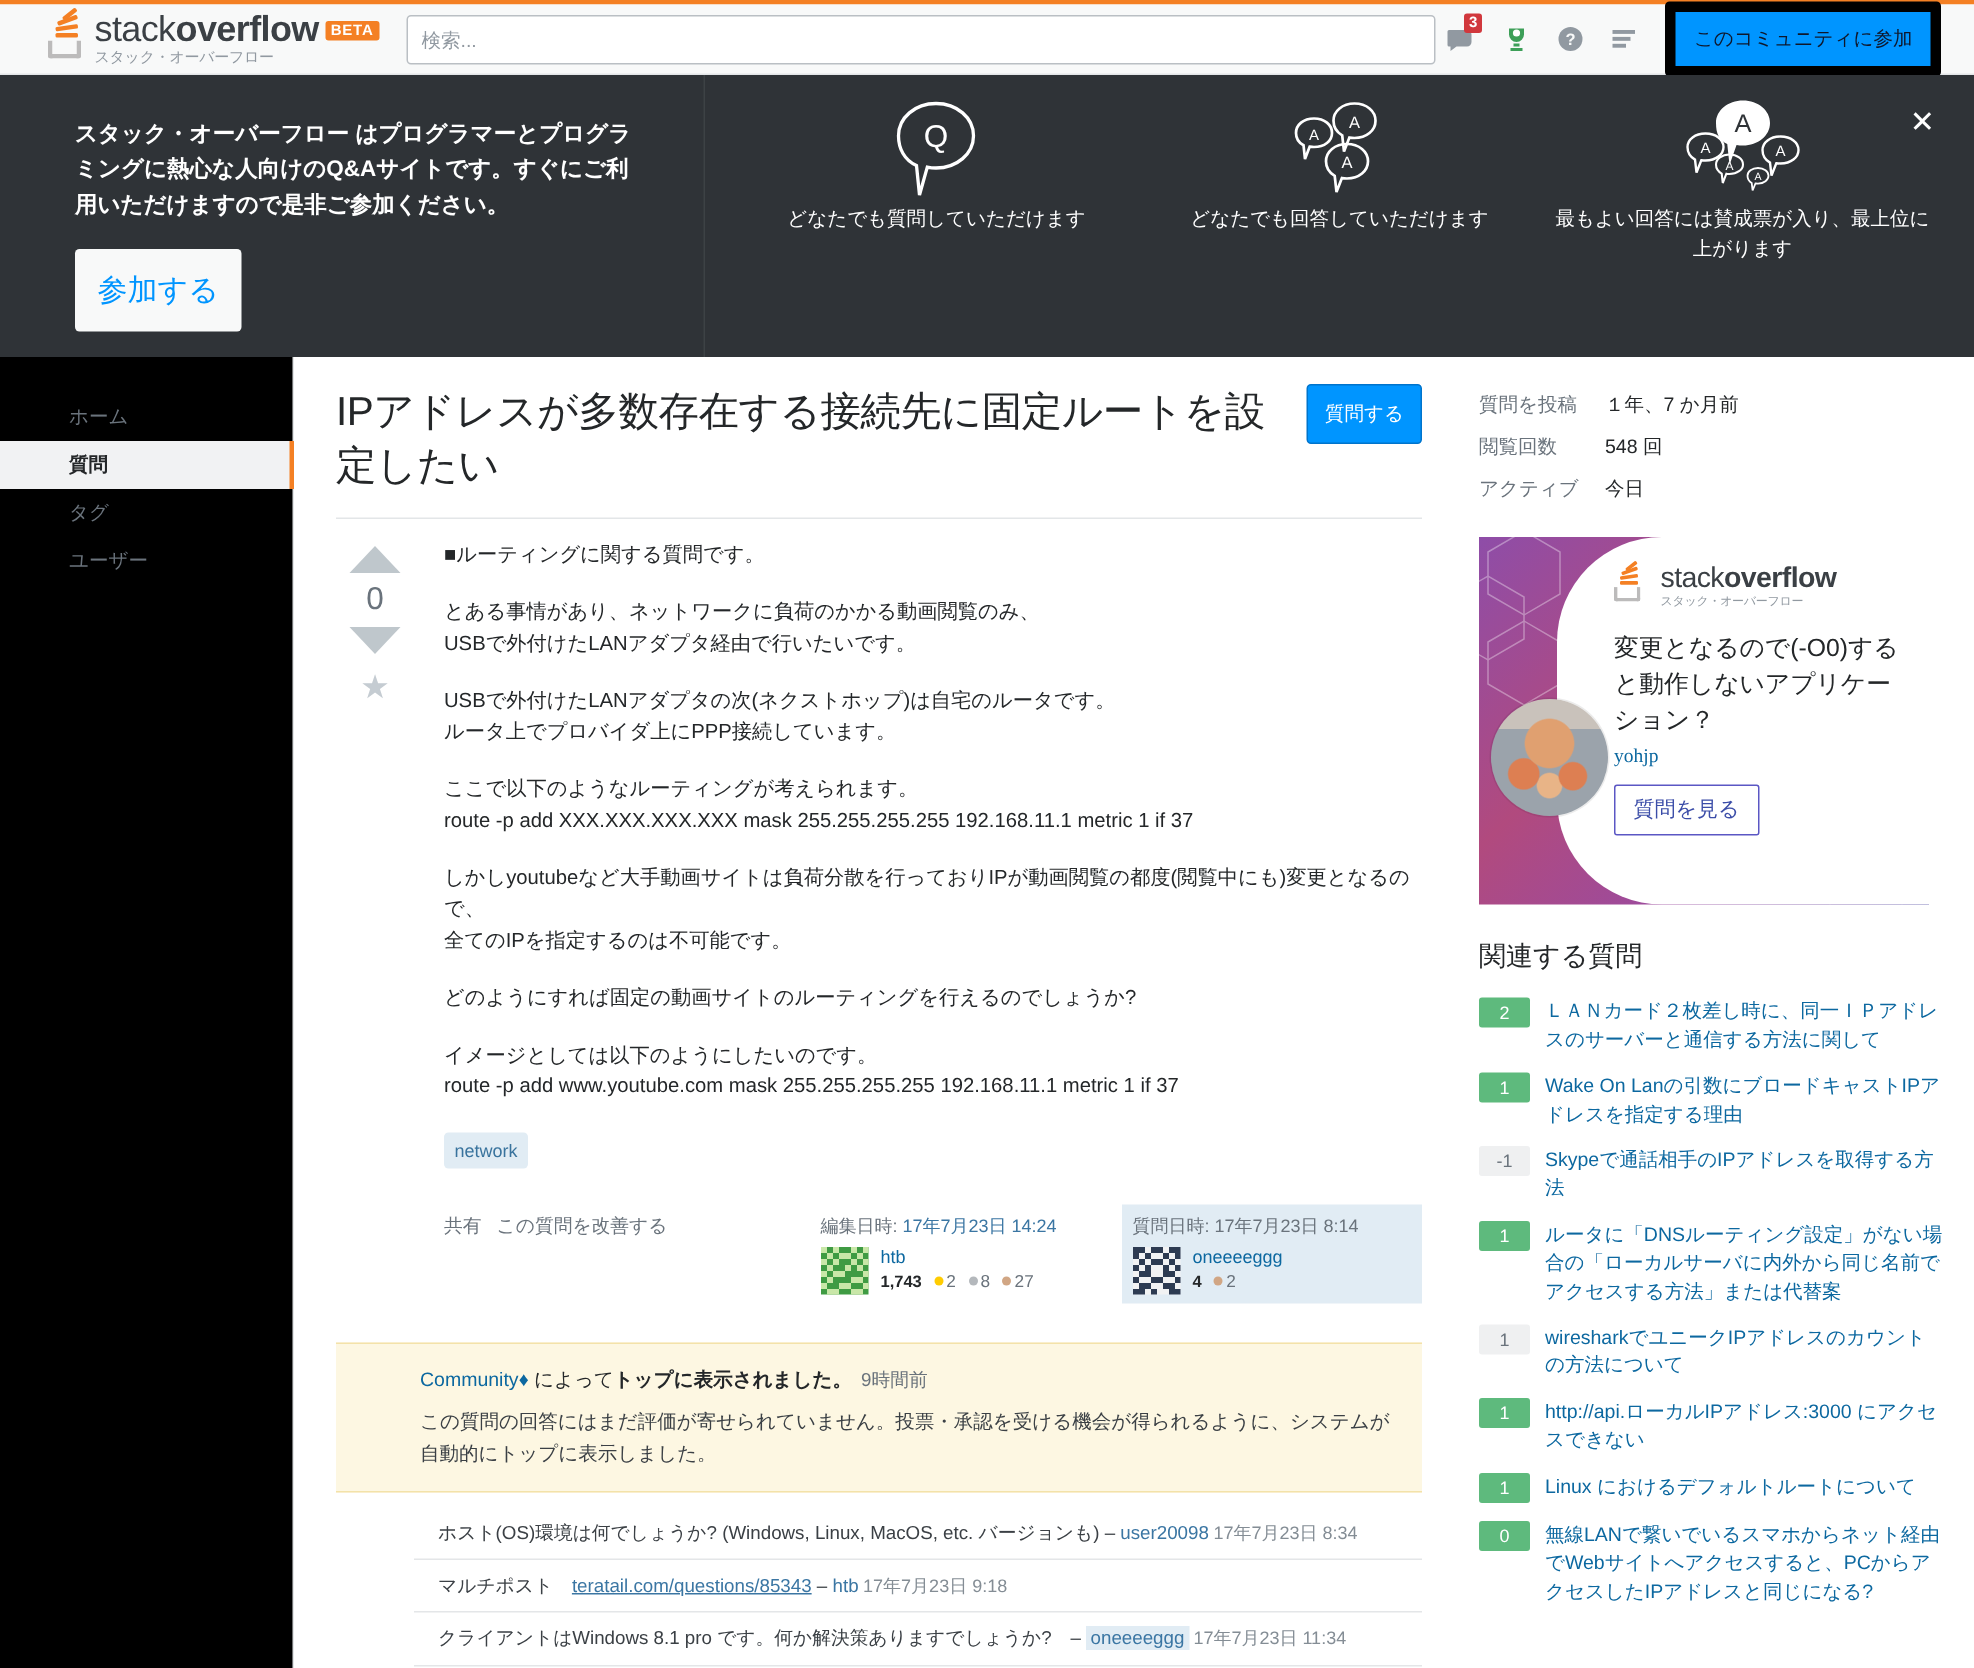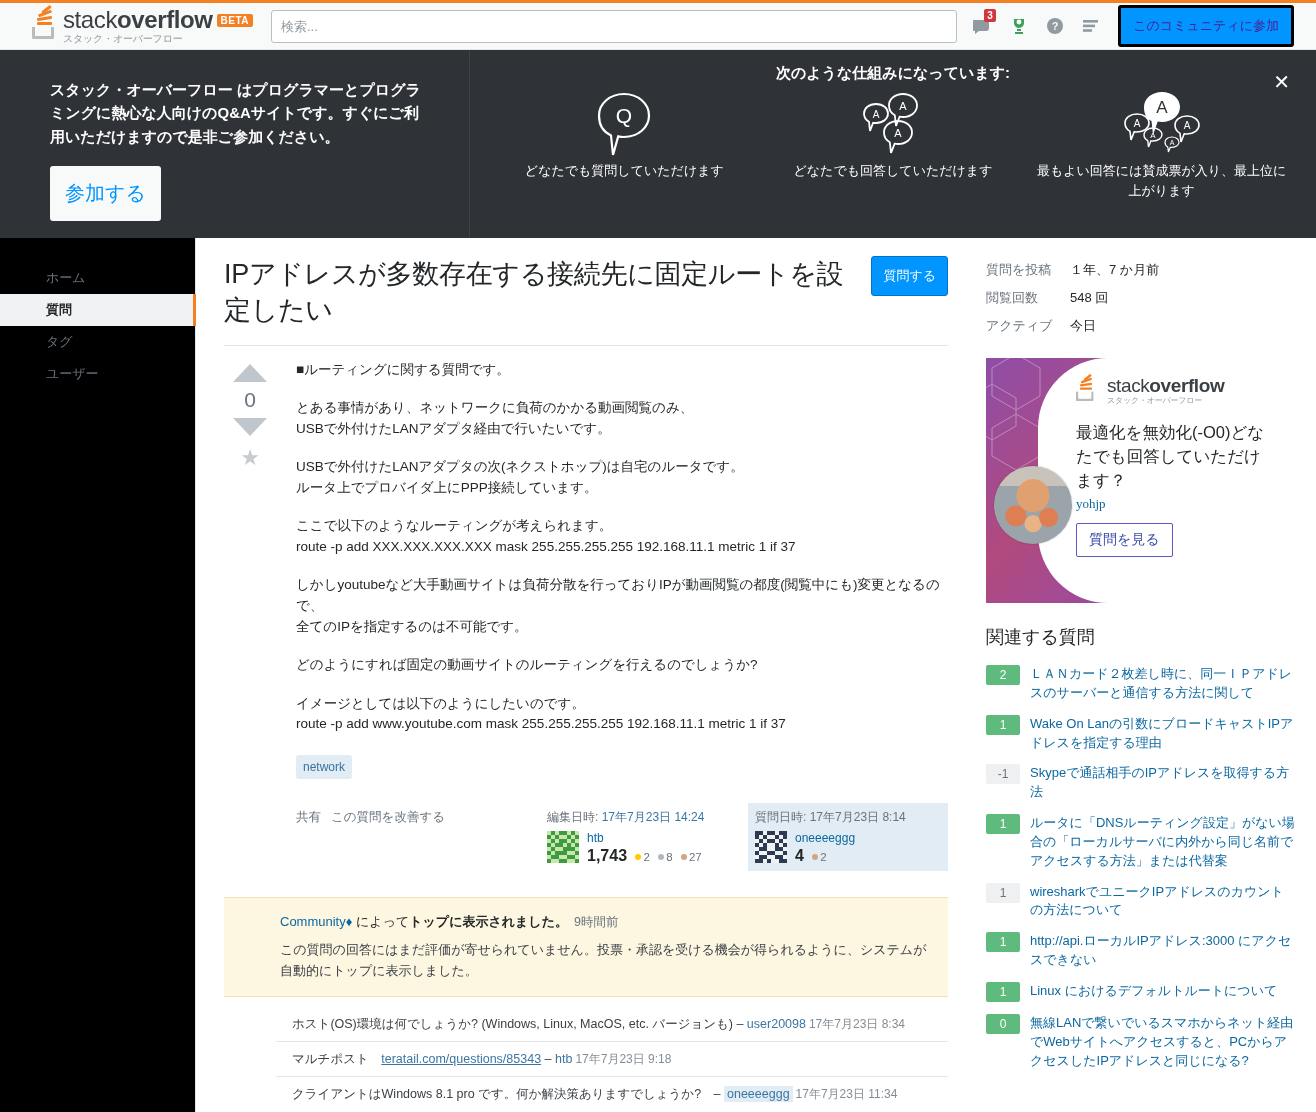--- a/index.html
+++ b/index.html
@@ -50,21 +50,21 @@
   }
   .search-input::placeholder { color:#9199a1; }
   .header-right { margin-left:auto; display:flex; align-items:center; gap:18px; padding-right:8px;}
   .hicon { position:relative; cursor:pointer; display:flex; align-items:center; }
   .badge {
     position:absolute; top:-8px; left:12px;
     background:#d1383d; color:#fff; font-size:10px; font-weight:bold;
     border-radius:2px; padding:0px 3px; line-height:13px;
   }
   .join-btn {
-    background:#0095ff; color:#4c1d95; border:3px solid #000000;
+    background:#0095ff; color:#0f172a; border:7px solid #000000;
     border-radius:3px; padding:9px 12px; font-size:13px; cursor:pointer;
     font-family:Liberation Mono, monospace; white-space:nowrap;
   }
 
   
   .hero {
     background:#2f3337; color:#fff; position:relative;
     height:188px; display:flex; padding:0;
   }
   .hero-left {
@@ -141,21 +141,21 @@
   .post-meta { display:flex; margin-top:24px; align-items:flex-start; }
   .share { color:#6a737c; font-size:12.5px; padding-top:6px;}
   .share span { cursor:pointer; margin-right:10px; }
   .usercards { margin-left:auto; display:flex; gap:8px; }
   .usercard { width:200px; padding:6px 7px; font-size:12px; }
   .usercard.owner { background:#e1ecf4; }
   .uc-time { color:#6a737c; margin-bottom:5px; }
   .uc-row { display:flex; gap:8px; }
   .avatar { width:32px; height:32px; flex-shrink:0; }
   .uc-name { color:#0c68a0; text-decoration:none; display:block; margin-bottom:2px; }
-  .rep { font-weight:bold; color:#242729; font-size:16px; }
+  .rep { font-weight:bold; color:#242729; font-size:11px; }
   .bdg { font-size:11.5px; color:#6a737c; margin-left:5px; }
   .dot { display:inline-block; width:6px; height:6px; border-radius:50%; vertical-align:1px; margin-right:2px;}
   .dot.gold { background:#ffcc01; }
   .dot.silver { background:#b4b8bc; }
   .dot.bronze { background:#d1a684; }
 
   .notice {
     background:#fdf7e2; border:1px solid #f3e2a9; border-left:none; border-right:none;
     padding:14px 18px 14px 56px; margin-top:26px; font-size:13px; line-height:1.6;
   }
@@ -279,21 +279,20 @@
     <button class="join-btn">このコミュニティに参加</button>
   </div>
 </div>
 
 <div class="hero">
   <div class="hero-left">
     <p>スタック・オーバーフロー はプログラマーとプログラミングに熱心な人向けのQ&amp;Aサイトです。すぐにご利用いただけますので是非ご参加ください。</p>
     <button class="hero-join">参加する</button>
   </div>
   <div class="hero-right">
-    <div class="hero-title">次のような仕組みになっています:</div>
     <div class="hero-cards">
       <div class="hero-card">
         <div class="art">
           <svg width="62" height="68" viewBox="0 0 62 68">
             <path d="M31 3c14 0 25 9.5 25 21.5S45 46 31 46c-2 0-4-.2-5.8-.6L20 64l-2-19.6C10 40.8 6 33.2 6 24.5 6 12.5 17 3 31 3z" fill="none" stroke="#fff" stroke-width="2.2"></path>
             <text x="31" y="32" font-size="21" fill="#fff" text-anchor="middle" font-family="sans-serif">Q</text>
           </svg>
         </div>
         <div class="cap">どなたでも質問していただけます</div>
       </div>
@@ -541,21 +540,21 @@
             <div class="bar b1"></div>
               <div class="bar b2"></div>
             <div class="bar b3"></div>
               <div class="bar b4"></div>
           </div>
           <div class="logo-text">
             <div class="logo-line1"><span class="light">stack</span><b>overflow</b></div>
             <div class="logo-line2">スタック・オーバーフロー</div>
           </div>
         </div>
-        <div class="ad-title">最適化を無効化(-O0)どなたでも回答していただけます？</div>
+        <div class="ad-title">変更となるので(-O0)すると動作しないアプリケーション？</div>
         <div class="ad-user">yohjp</div>
         <button class="ad-btn">質問を見る</button>
       </div>
       <div class="ad-thumb"></div>
     </div>
 
     <h2 class="rel-title">関連する質問</h2>
     <div>
       <div class="rel-item">
         <span class="rel-score">2</span>

